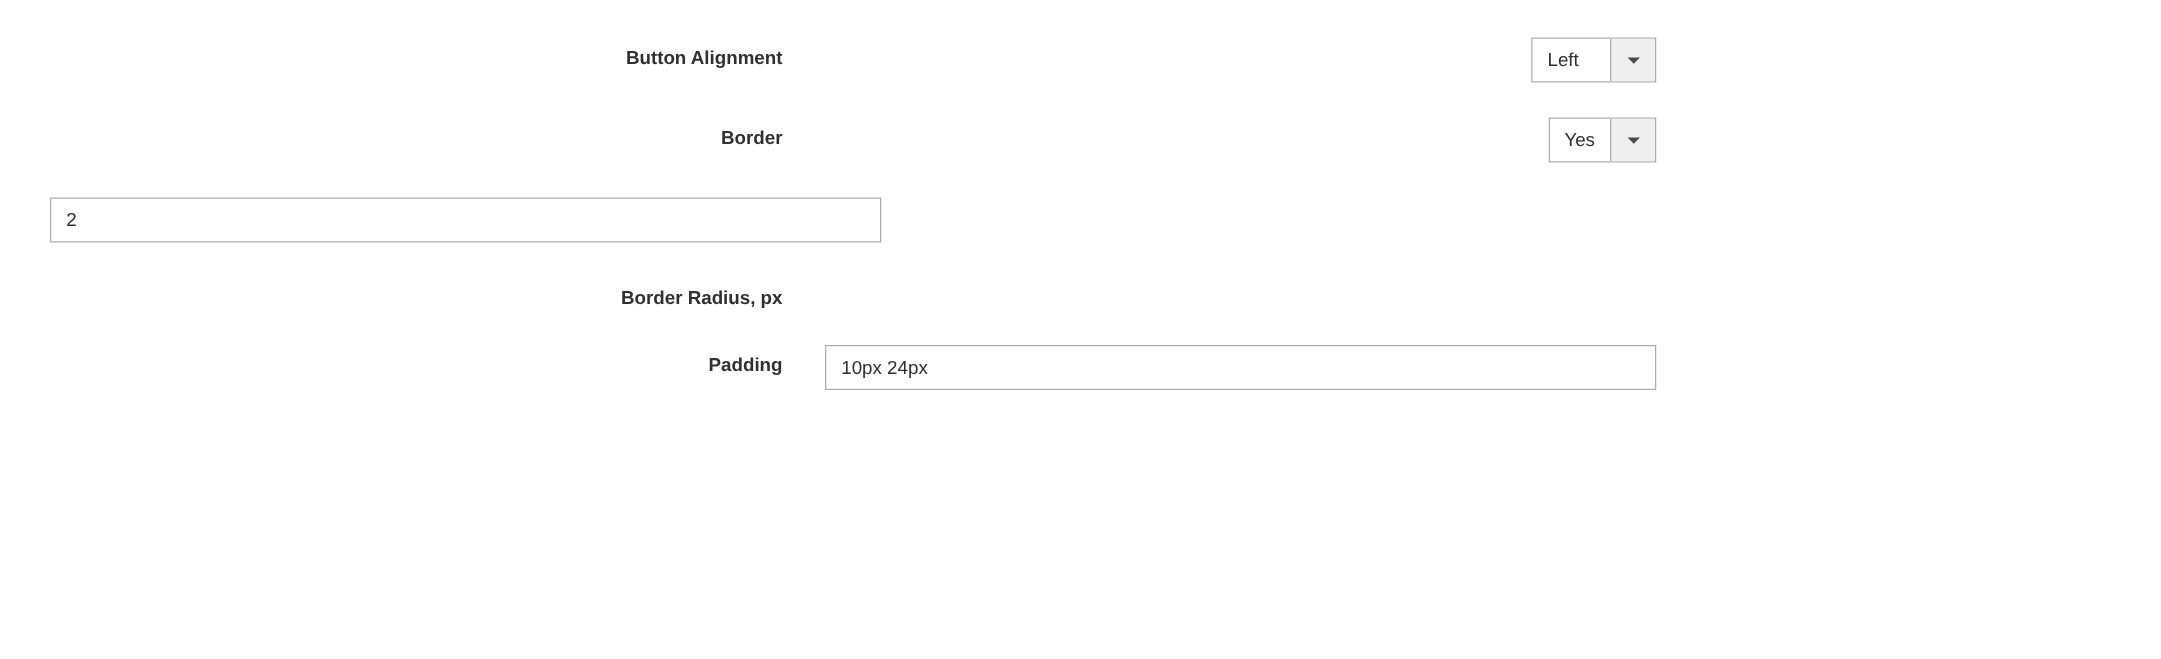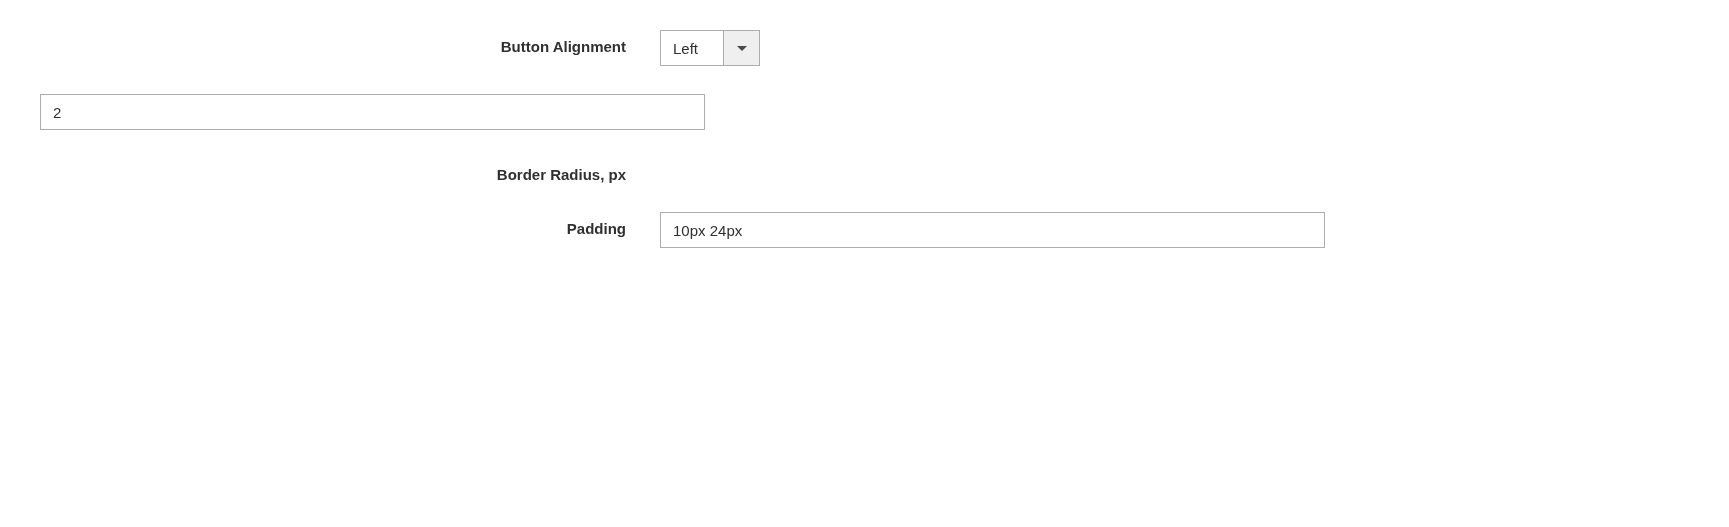--- a/index.html
+++ b/index.html
@@ -34,20 +34,21 @@
     }
     .label-col label {
       font-weight: 600;
       font-size: 15px;
       color: #303030;
     }
     .input-col {
       flex: 0 1 665px;
       display: flex;
       flex-direction: column;
+      align-items: flex-end;
     }
     .select-wrap {
       display: inline-flex;
       align-items: stretch;
       height: 36px;
       border: 1px solid #adadad;
       background: #ffffff;
       width: fit-content;
     }
     .select-value {
@@ -106,20 +107,33 @@
     <div class="input-col">
       <div class="select-wrap">
         <span class="select-value wide">Left</span>
         <span class="select-toggle">
           <span class="caret"></span>
         </span>
       </div>
     </div>
   </div>
 
+  <div class="form-row">
+    <div class="label-col">
+      <label>Border</label>
+    </div>
+    <div class="input-col">
+      <div class="select-wrap">
+        <span class="select-value">Yes</span>
+        <span class="select-toggle">
+          <span class="caret"></span>
+        </span>
+      </div>
+    </div>
+  </div>
 
   <div class="form-row">
     <div class="input-col">
       <input type="text" class="text-input" value="2" style="">
     </div>
   </div>
 
   <div class="form-row">
     <div class="label-col">
       <label>Border Radius, px</label>

